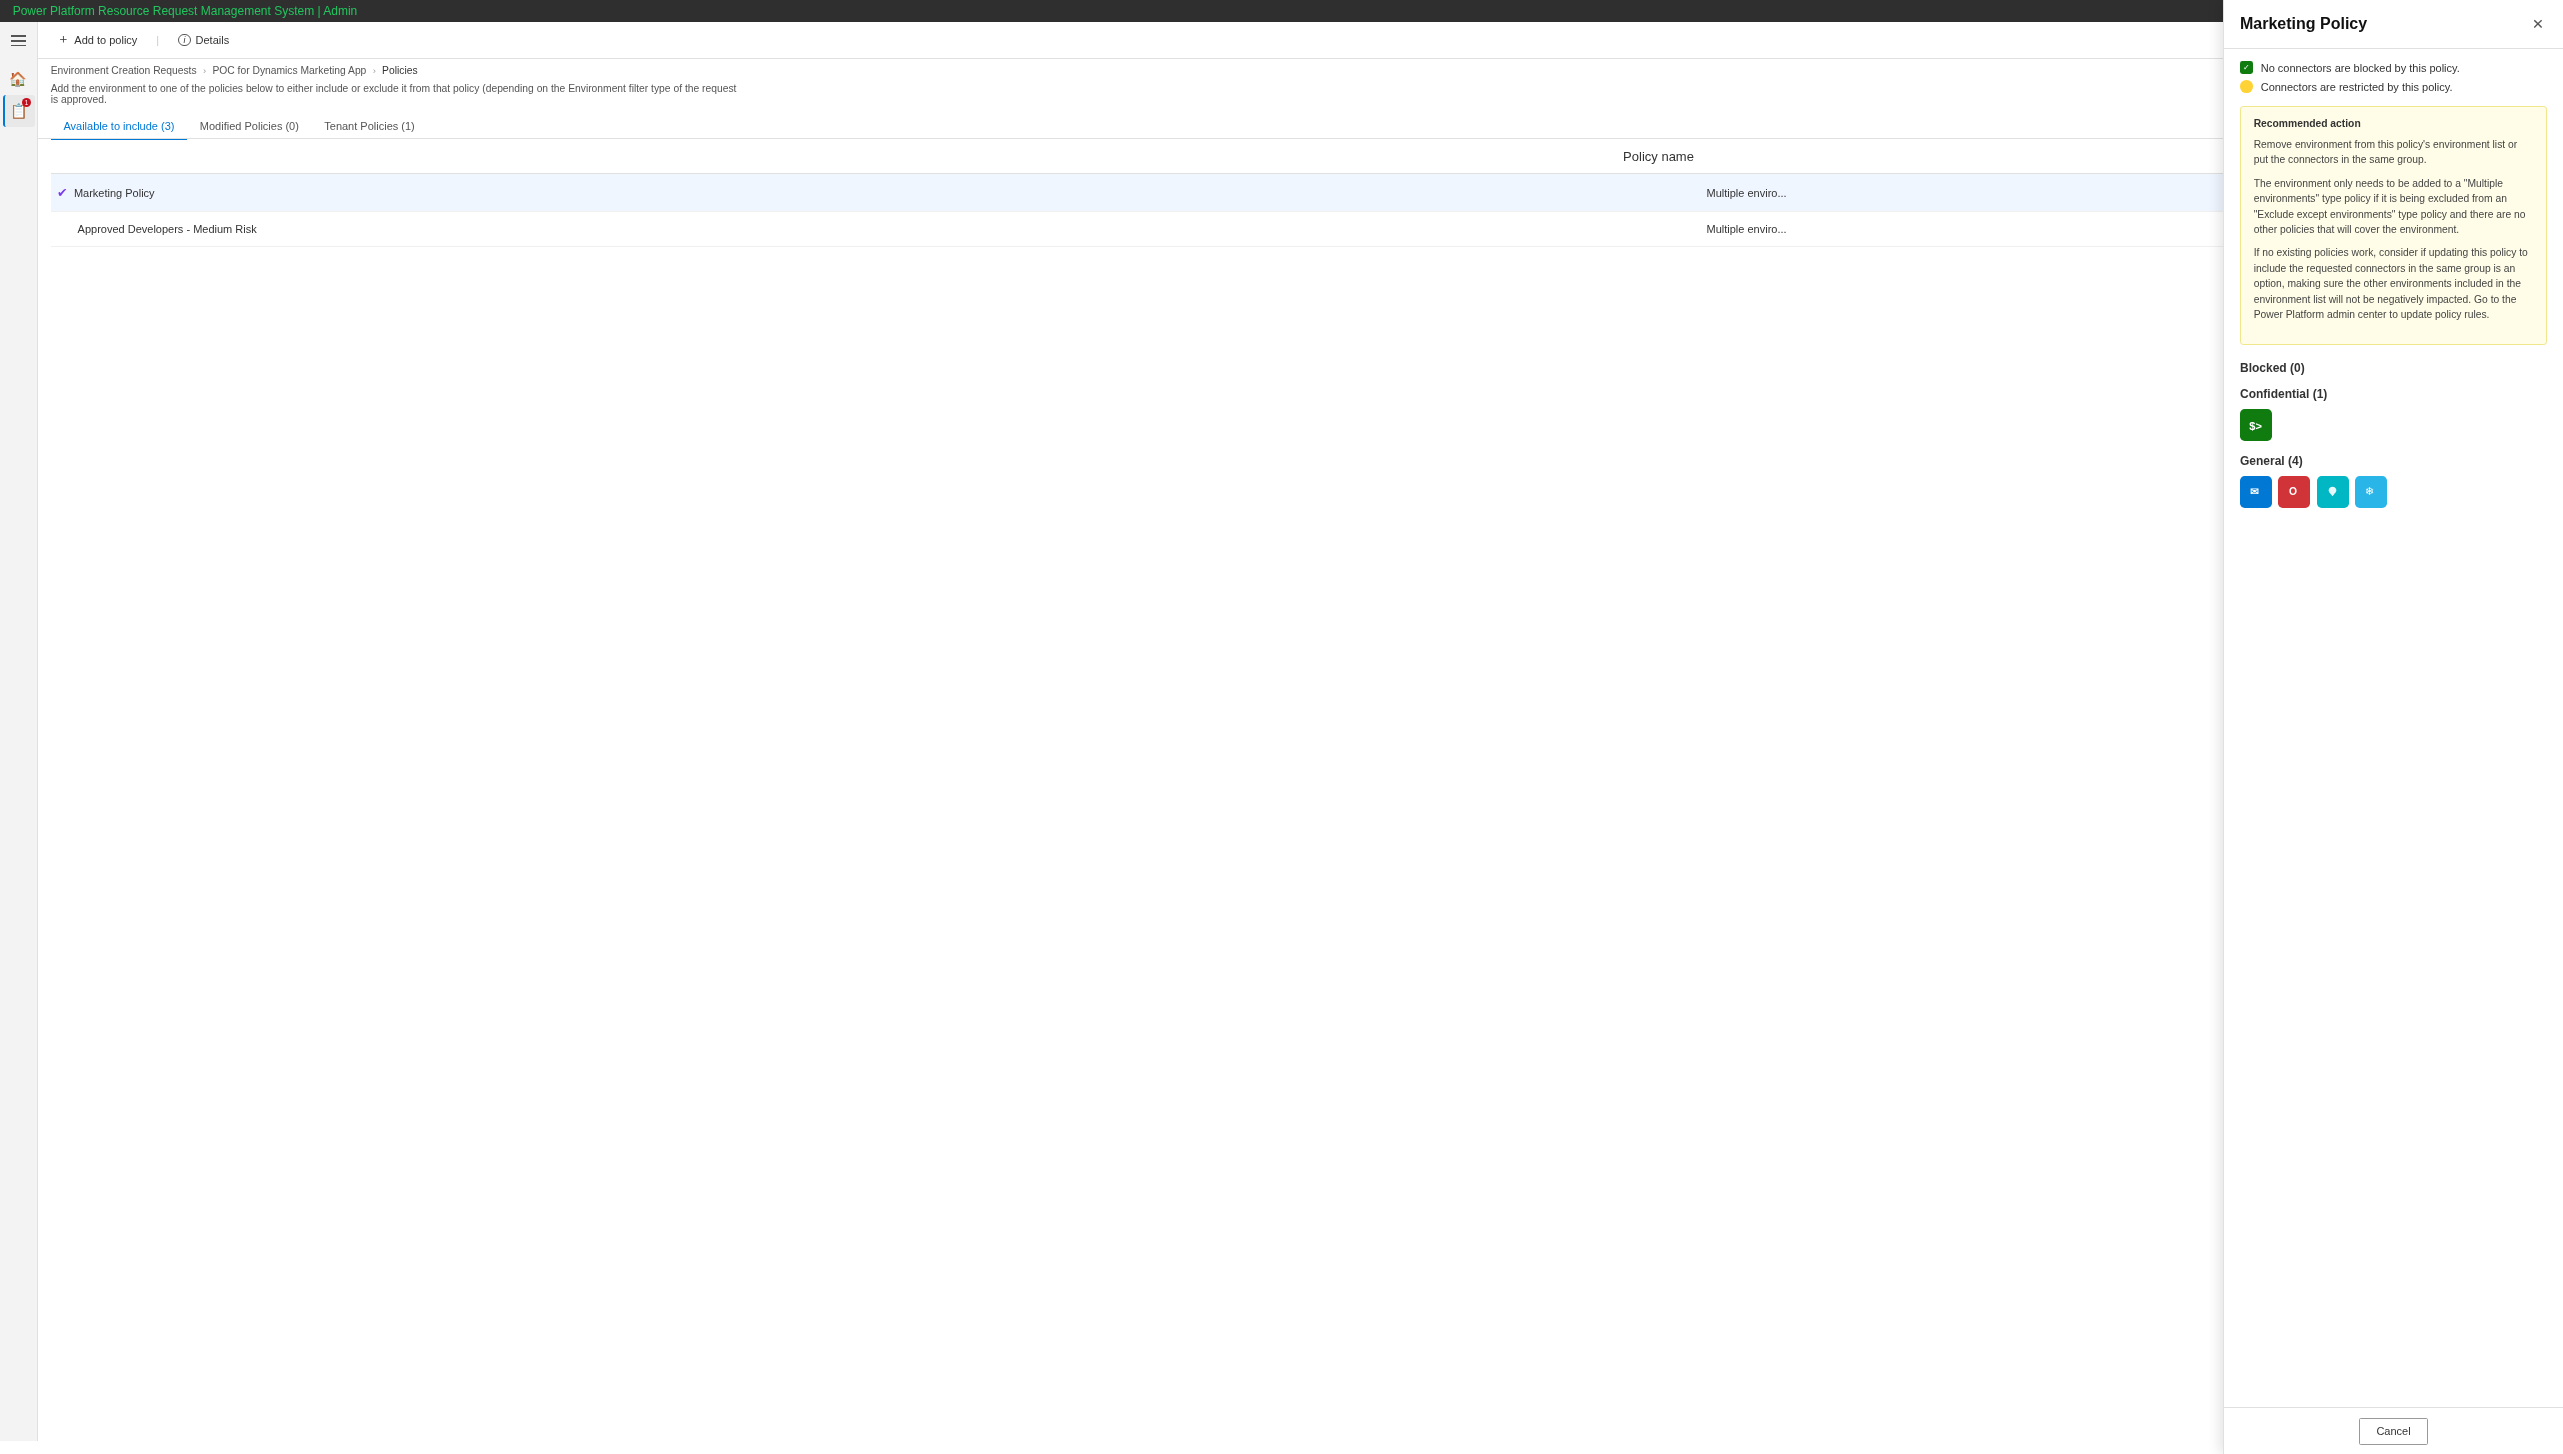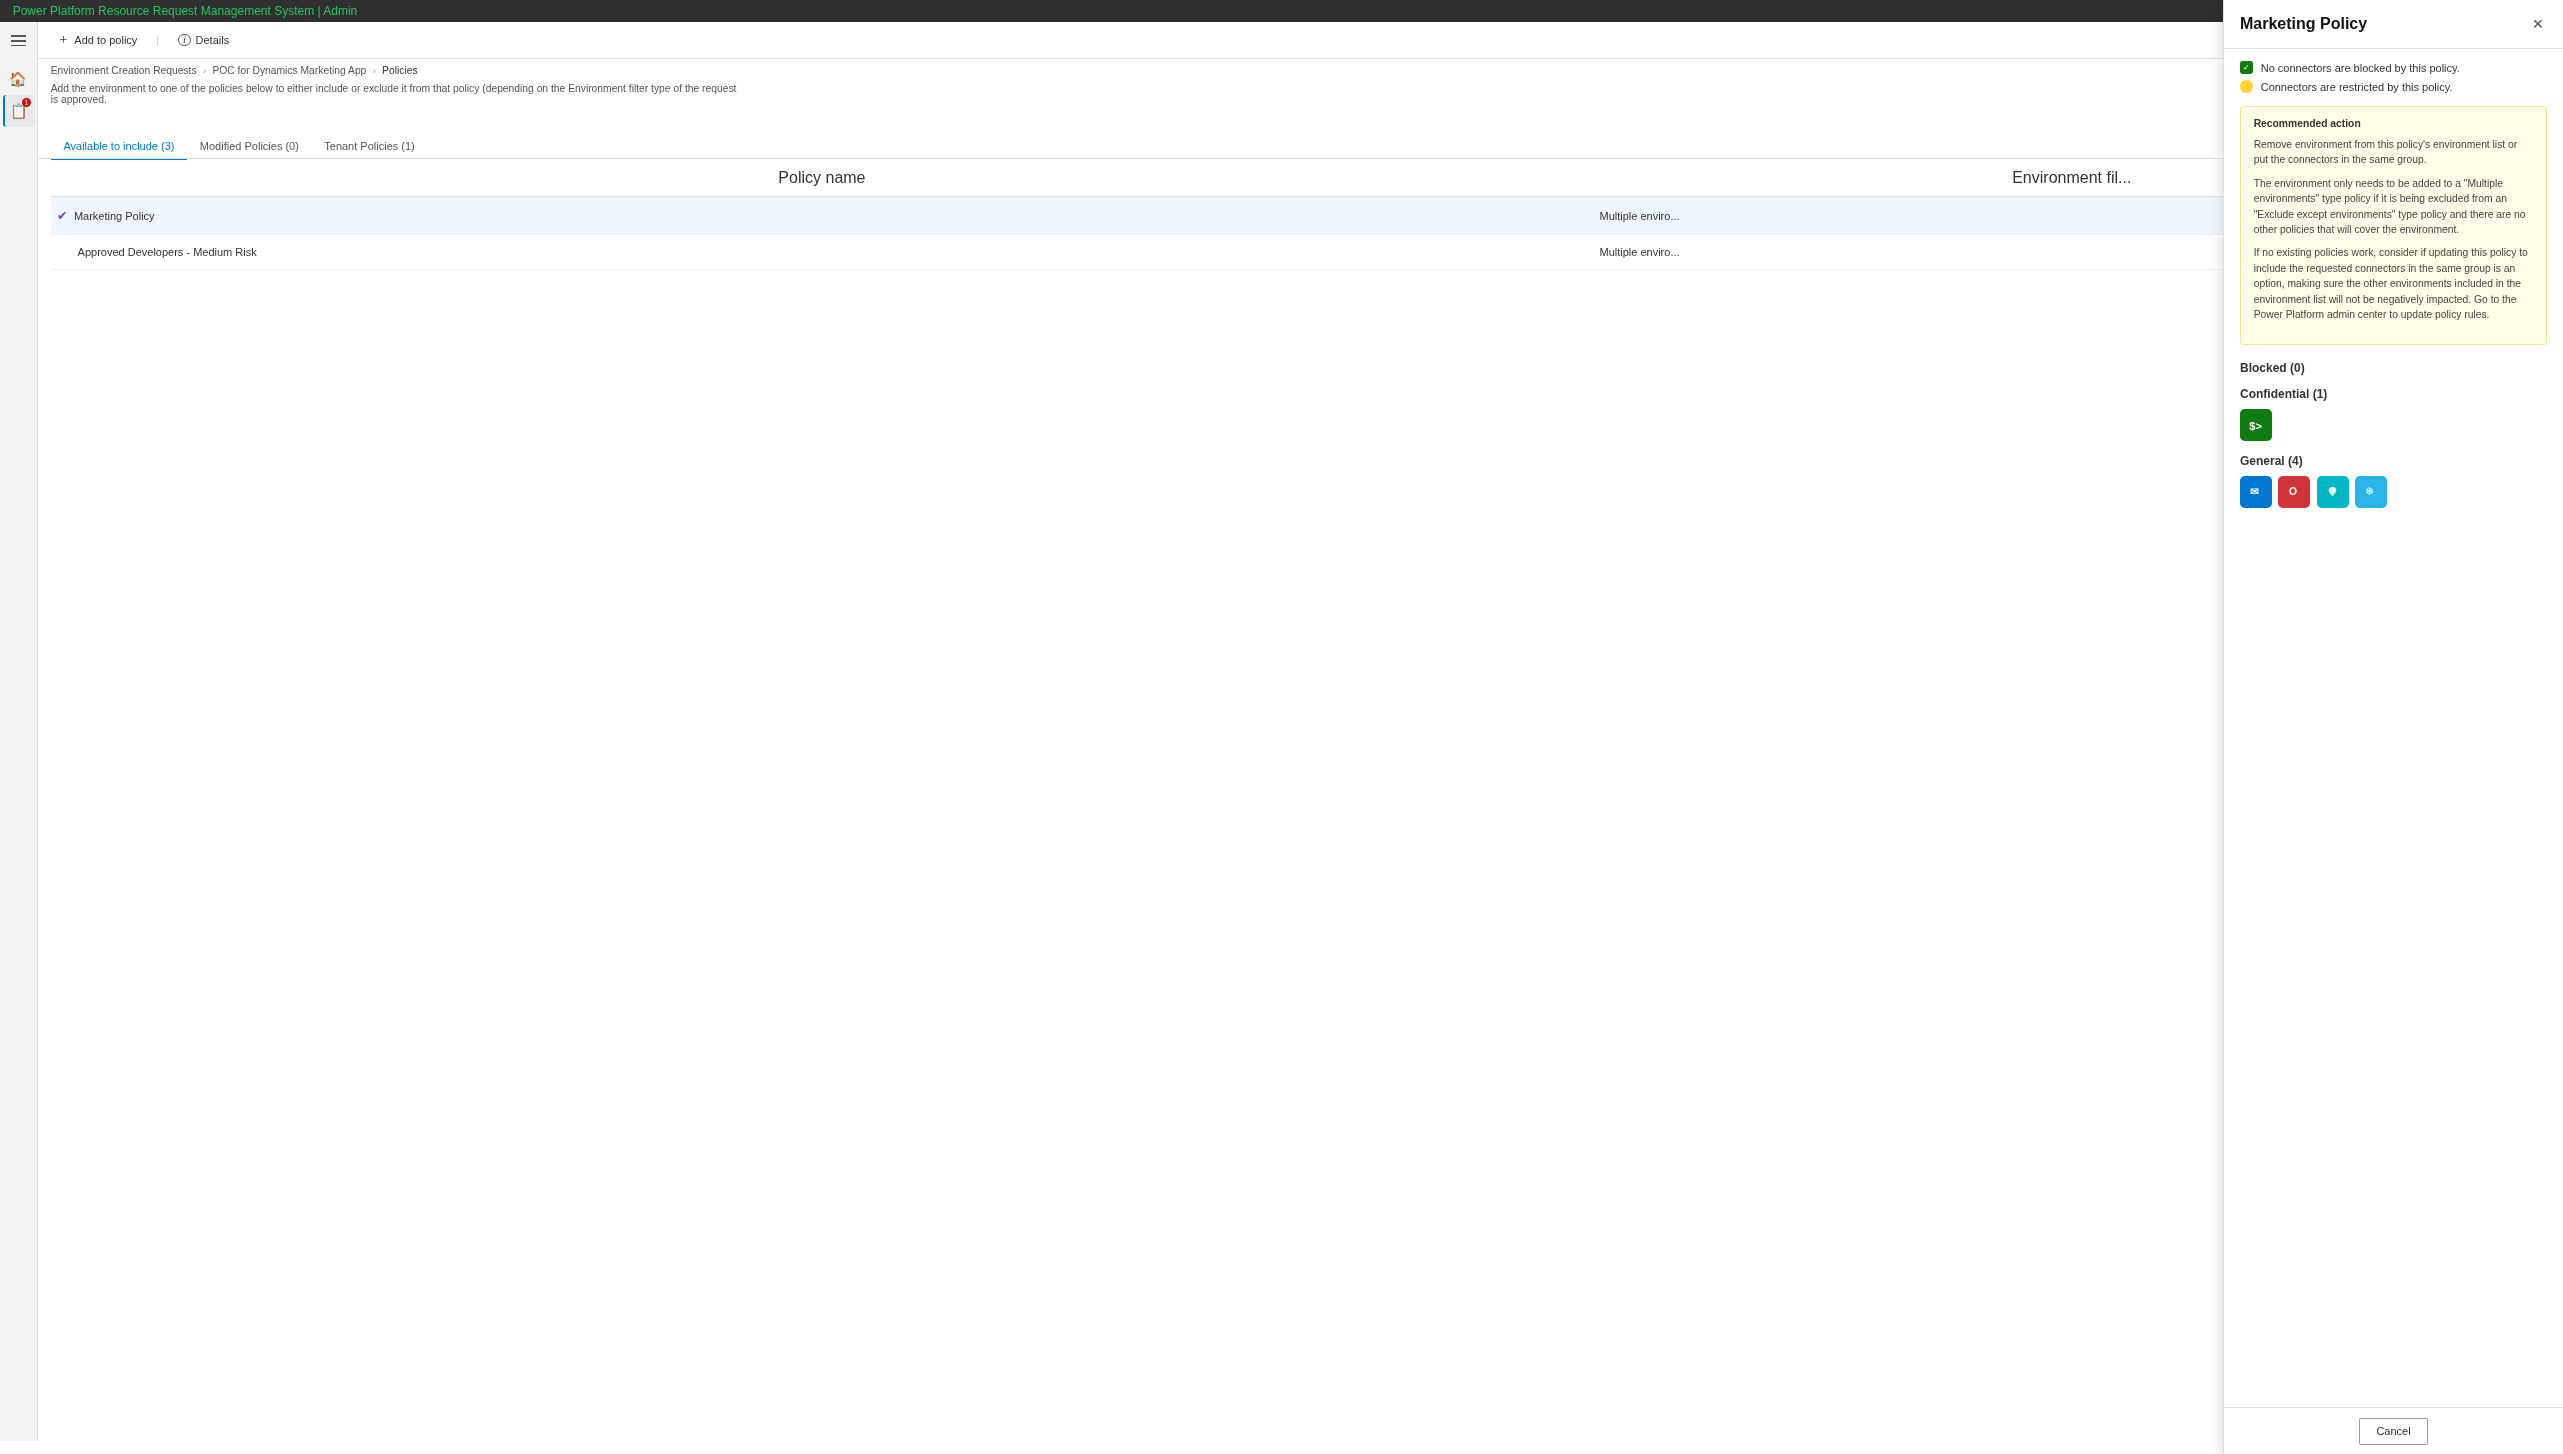--- a/index.html
+++ b/index.html
@@ -132,21 +132,20 @@
       color: #555;
       max-width: 712px;
     }
 
     
     .tabs {
       display: flex;
       gap: 0;
       padding: 0 12.7px;
       border-bottom: 1.6px solid #e0e0e0;
-      margin-top: 20px;
     }
     .tab {
       padding: 6.3px 12.7px;
       cursor: pointer;
       font-size: 11px;
       color: #555;
       border-bottom: 1.6px solid transparent;
       margin-bottom: -1.6px;
     }
     .tab.active {
@@ -159,24 +158,24 @@
     .table-container {
       flex: 1;
       overflow-y: auto;
       padding: 0 12.7px;
     }
     .policy-table {
       width: 100%;
       border-collapse: collapse;
     }
     .policy-table th {
-      text-align: center;
+      text-align: right;
       padding: 9.5px 6.3px;
       font-weight: 500;
-      font-size: 16px;
+      font-size: 13px;
       color: #333;
       border-bottom: 0.8px solid #e0e0e0;
     }
     .policy-table td {
       padding: 11px 6.3px;
       font-size: 11px;
       border-bottom: 0.8px solid #f0f0f0;
       color: #333;
     }
     .policy-row-selected td { background: #f0f6ff; }

